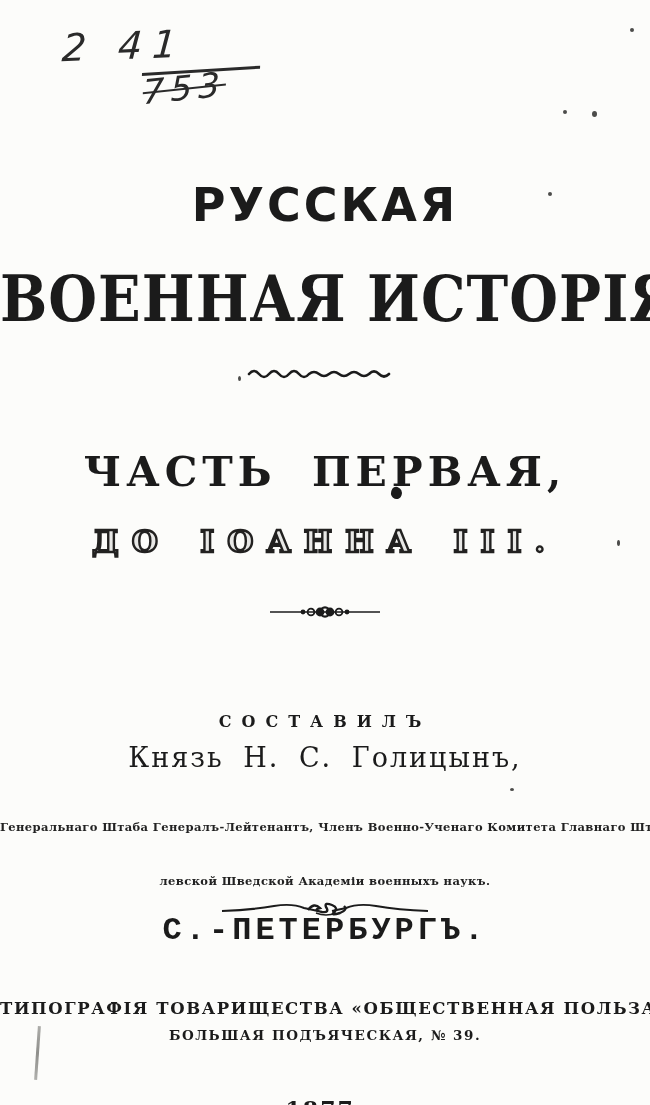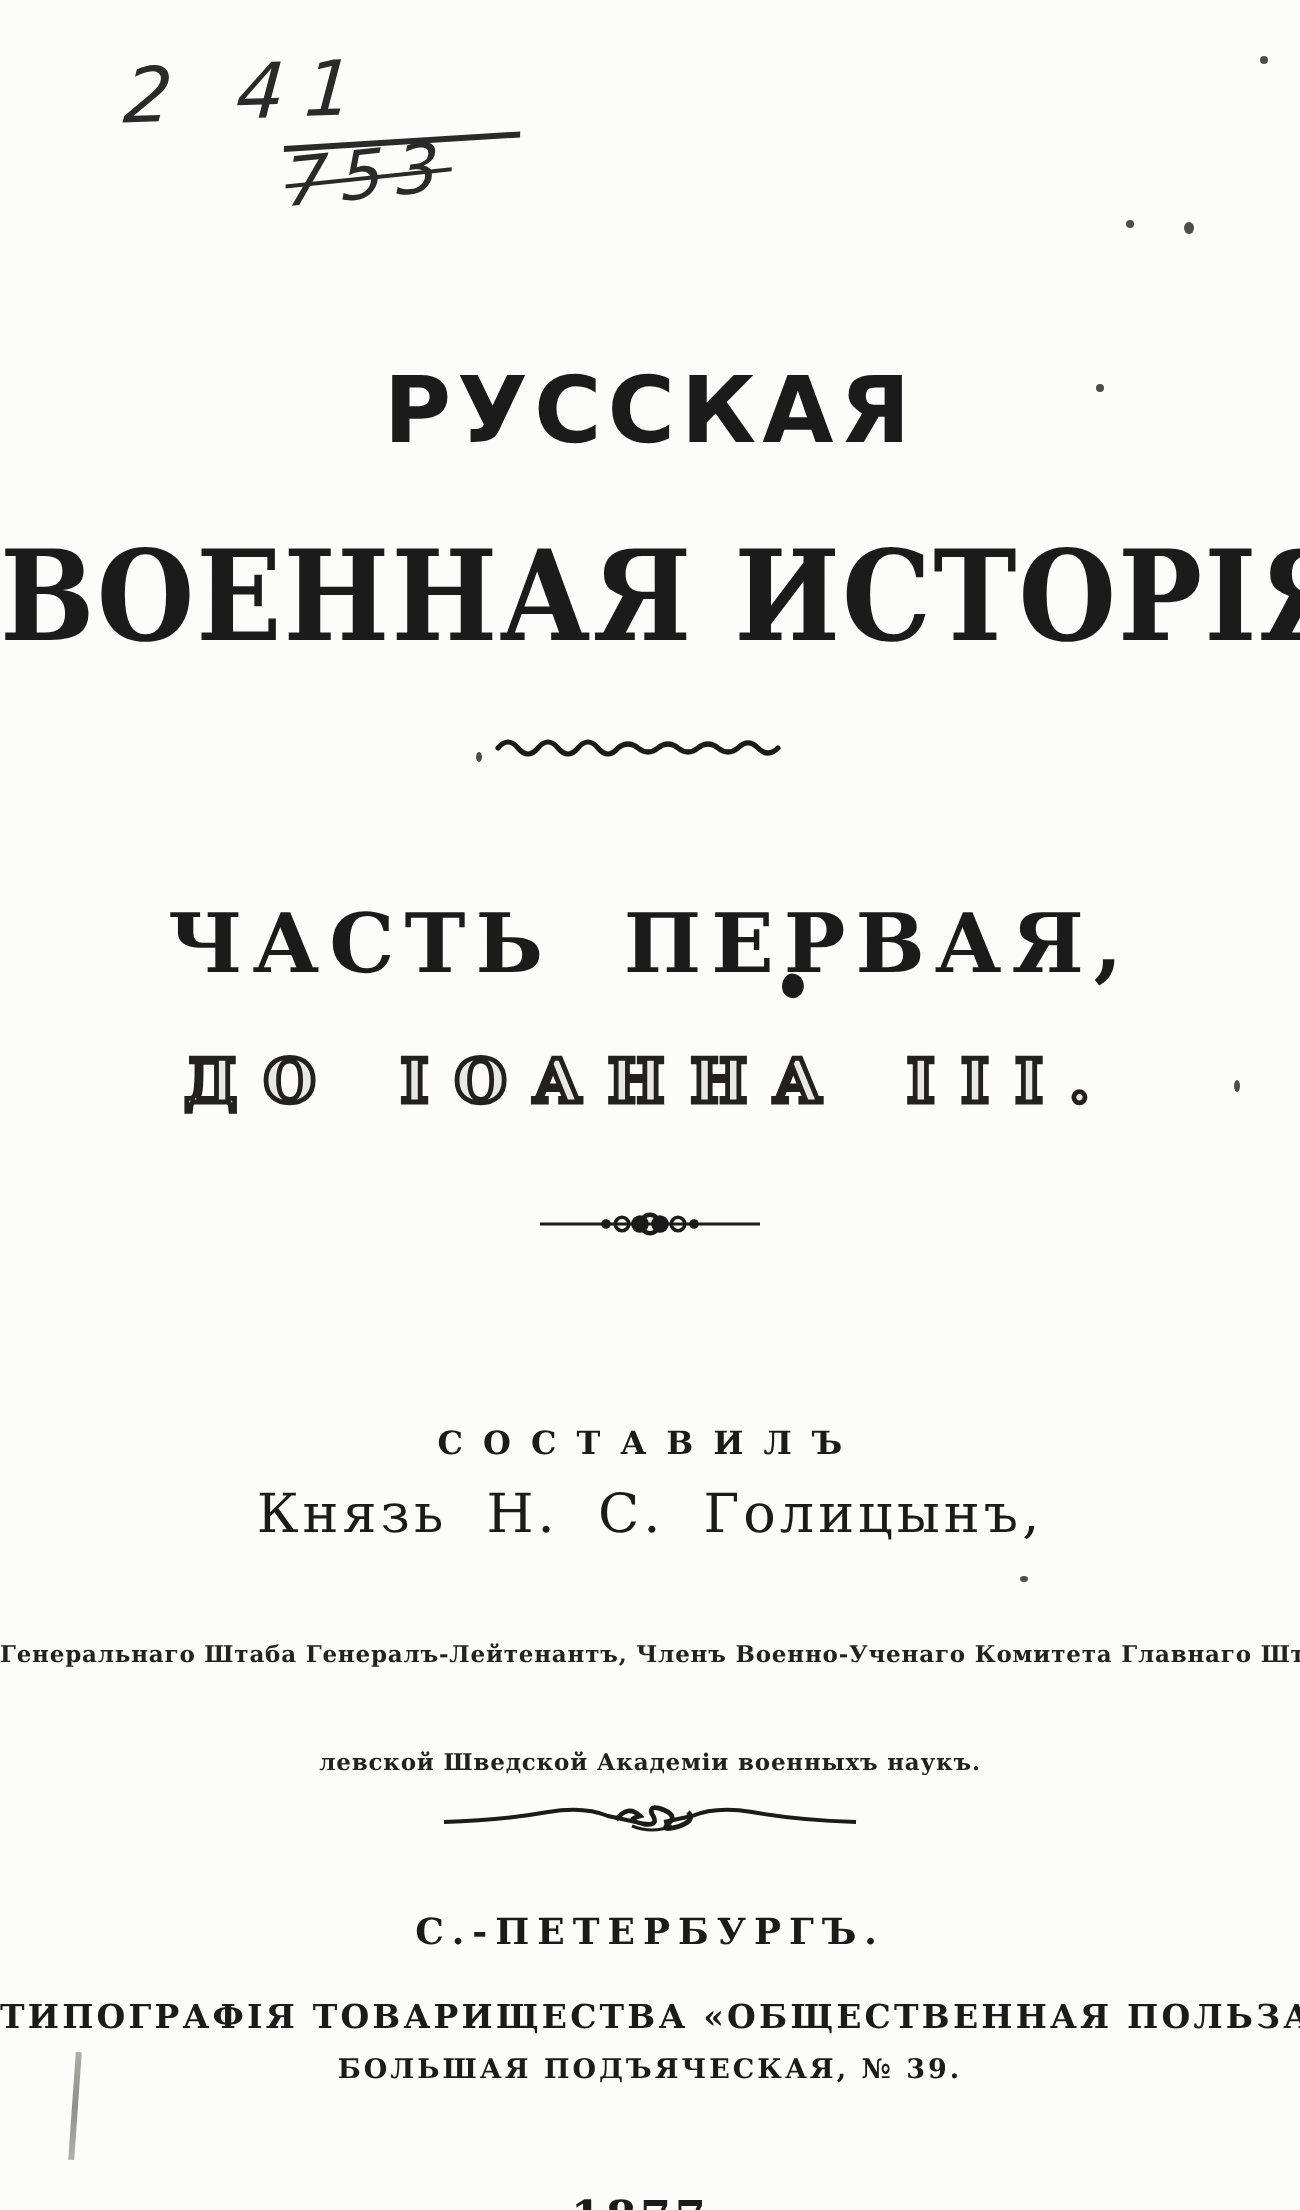--- a/index.html
+++ b/index.html
@@ -85,24 +85,25 @@
     top: 742px;
     font-size: 27px;
     letter-spacing: 2px;
     word-spacing: 9px;
     text-align: center;
   }
   .cred { font-weight: bold; font-size: 11.5px; letter-spacing: 0.4px; color: #222; }
   .cred-1 { top: 820px; }
   .cred-2 { top: 846px; margin-top: 28px; }
   .city {
-    top: 956px;
-    font-weight: bold;
-    font-size: 18px;
+    top: 912px;
+    font-weight: bold;
+    font-size: 32px;
     letter-spacing: 4px;
+    font-family: Liberation Mono, monospace;
   }
   .publisher {
     top: 999px;
     font-weight: bold;
     font-size: 16.5px;
     letter-spacing: 1.6px;
   }
   .address {
     top: 1027px;
     font-weight: bold;

